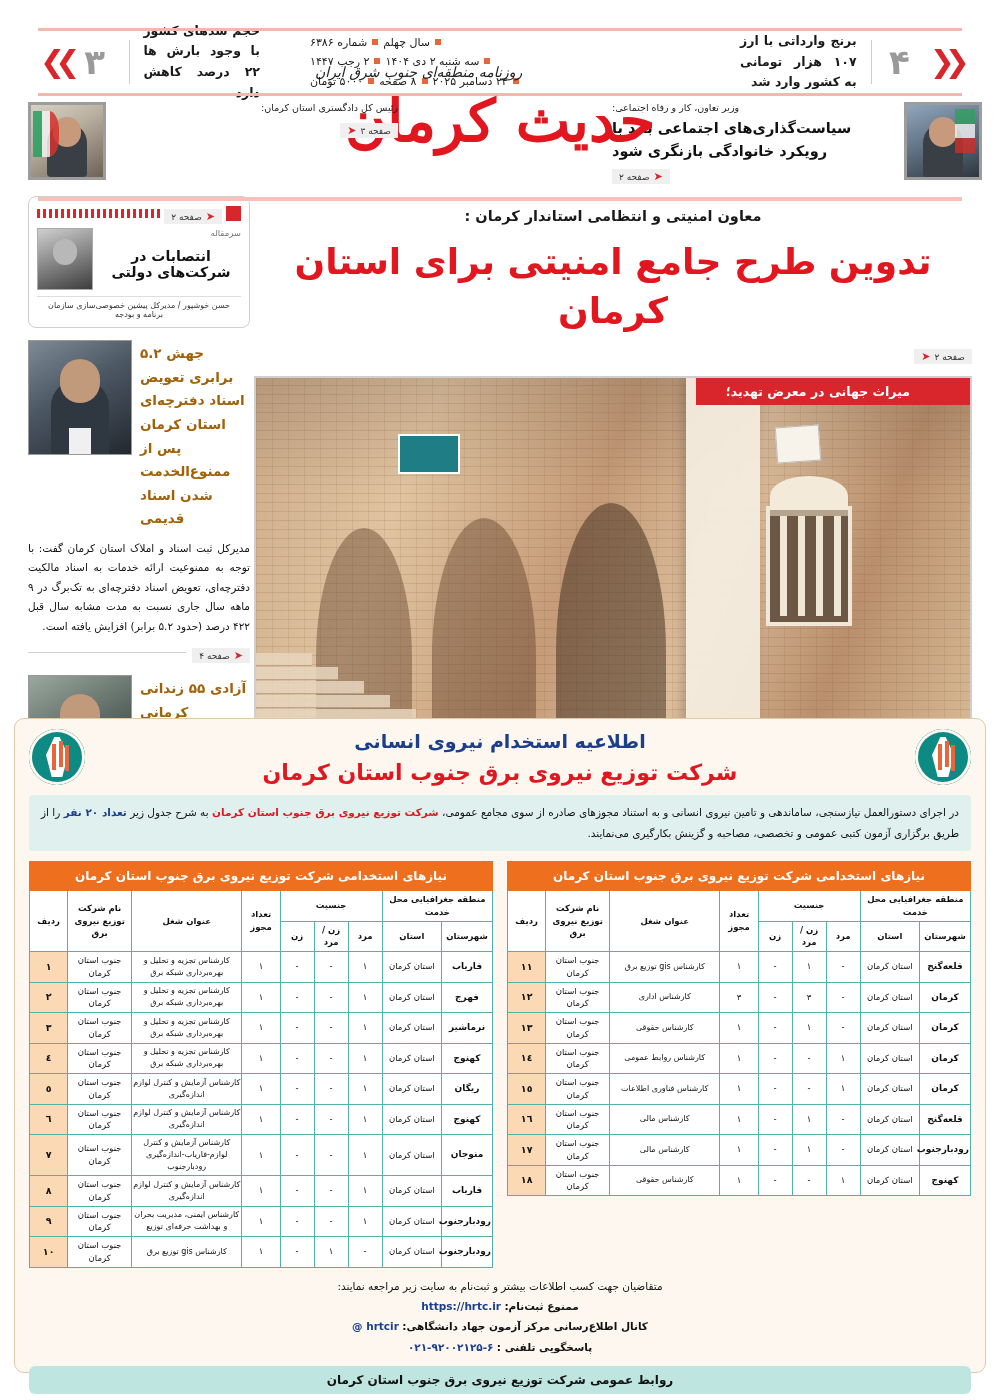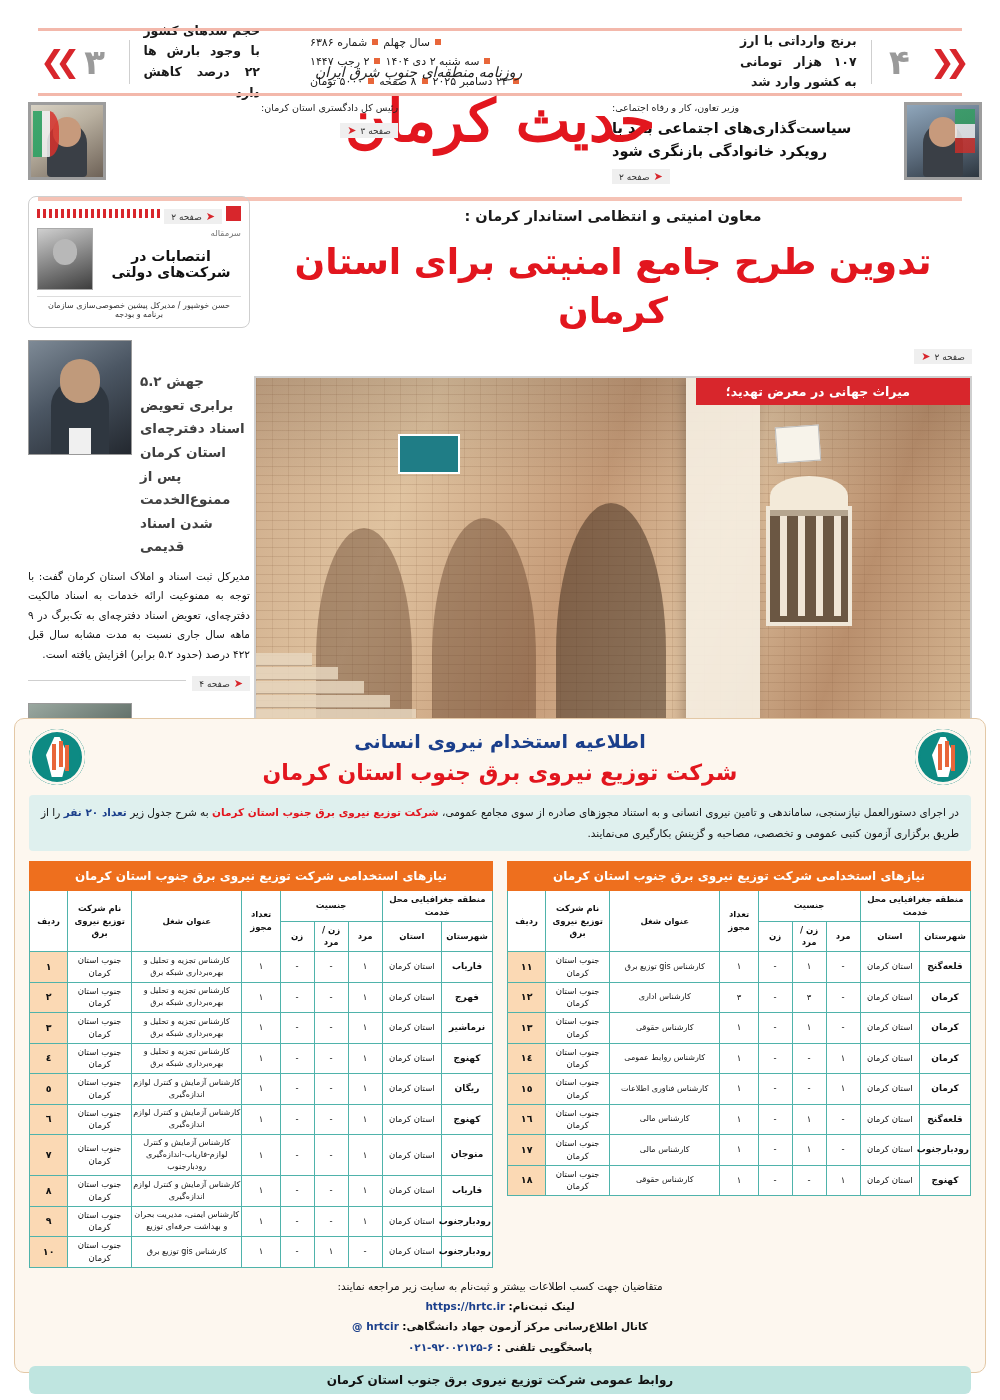--- a/index.html
+++ b/index.html
@@ -218,22 +218,22 @@
 
   .sb-item { margin-top:12px; }
   .sb-item-top { display:flex; gap:8px; align-items:flex-start; }
   .sb-photo { border:1px solid #999; flex:0 0 auto; position:relative; overflow:hidden; }
   .sb-photo.one { width:104px; height:115px; background:linear-gradient(150deg,#7e8a96 0%, #4b5663 45%, #23282f 100%); }
   .sb-photo.two { width:104px; height:112px; background:linear-gradient(150deg,#9aa8a0 0%, #5c6a63 50%, #2b322e 100%); }
   .sb-photo .p-head { position:absolute; left:50%; transform:translateX(-50%); bottom:0; width:58px; height:74px; background:#2f3740; border-radius:26px 26px 0 0; }
   .sb-photo .p-face { position:absolute; left:50%; transform:translateX(-50%); top:18px; width:40px; height:44px; background:#c09a7b; border-radius:20px; }
   .sb-photo .p-shirt { position:absolute; left:50%; transform:translateX(-50%); bottom:0; width:22px; height:26px; background:#f0f0f0; }
   .sb-kicker {
-    flex:1; font-size:13.5px; font-weight:bold; color:#404040; line-height:1.75;
-    text-align:left; padding-top:2px;margin-top:28px;
+    flex:1; font-size:13.5px; font-weight:bold; color:#a16207; line-height:1.75;
+    text-align:left; padding-top:2px;
   }
   .sb-body {
     font-size:10.5px; color:#111; line-height:1.85; text-align:justify; margin-top:8px;
   }
   .sb-more { display:flex; align-items:center; gap:6px; margin-top:6px; }
   .sb-more .line { flex:1; height:1px; background:#cfcfcf; }
 
   
   .ad {
     position:absolute; left:14px; right:14px; top:718px; height:655px;
@@ -767,21 +767,21 @@
                 <td class="idx">۱۰</td>
               </tr>
             </tbody>
         </table>
       </div>
     </div>
 
     <div class="ad-contact">
       <div>متقاضیان جهت کسب اطلاعات بیشتر و ثبت‌نام به سایت زیر مراجعه نمایند:</div>
       <div>
-        <span class="lbl">لینک ثبت‌نام:</span>
+        <span class="lbl">ممنوع ثبت‌نام:</span>
         <span class="val">https://hrtc.ir</span>
       </div>
       <div>
         <span class="lbl">کانال اطلاع‌رسانی مرکز آزمون جهاد دانشگاهی:</span>
         <span class="val">@ hrtcir</span>
       </div>
       <div>
         <span class="lbl">پاسخگویی تلفنی :</span>
         <span class="val">۰۲۱-۹۲۰۰۲۱۲۵-۶</span>
       </div>

